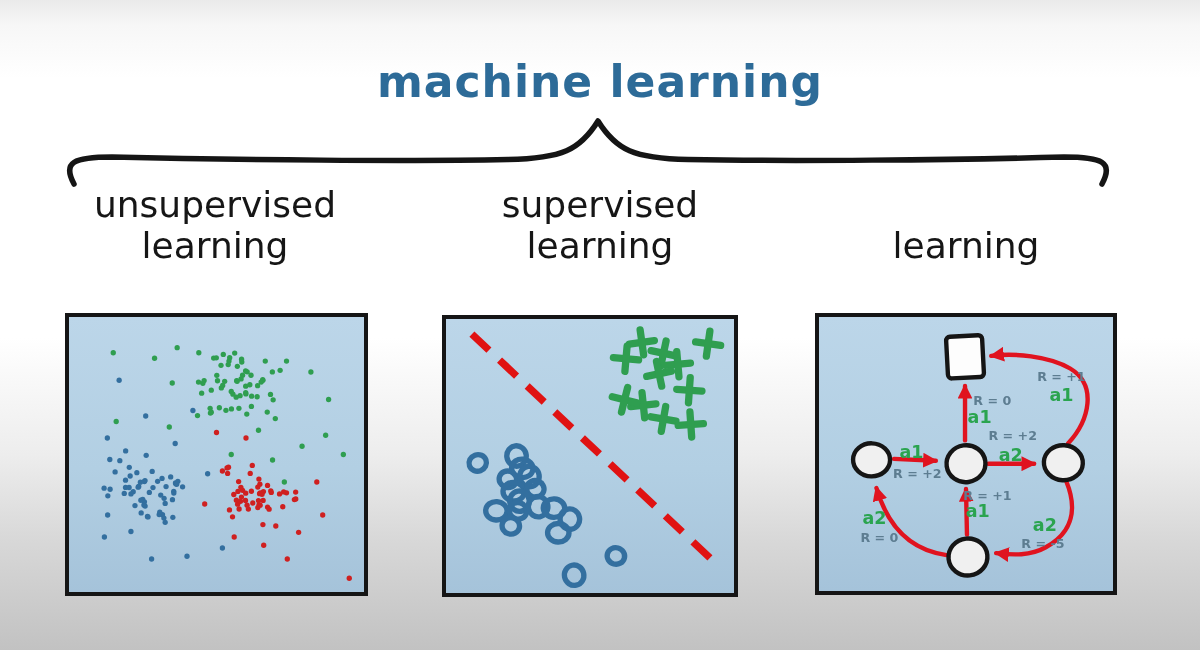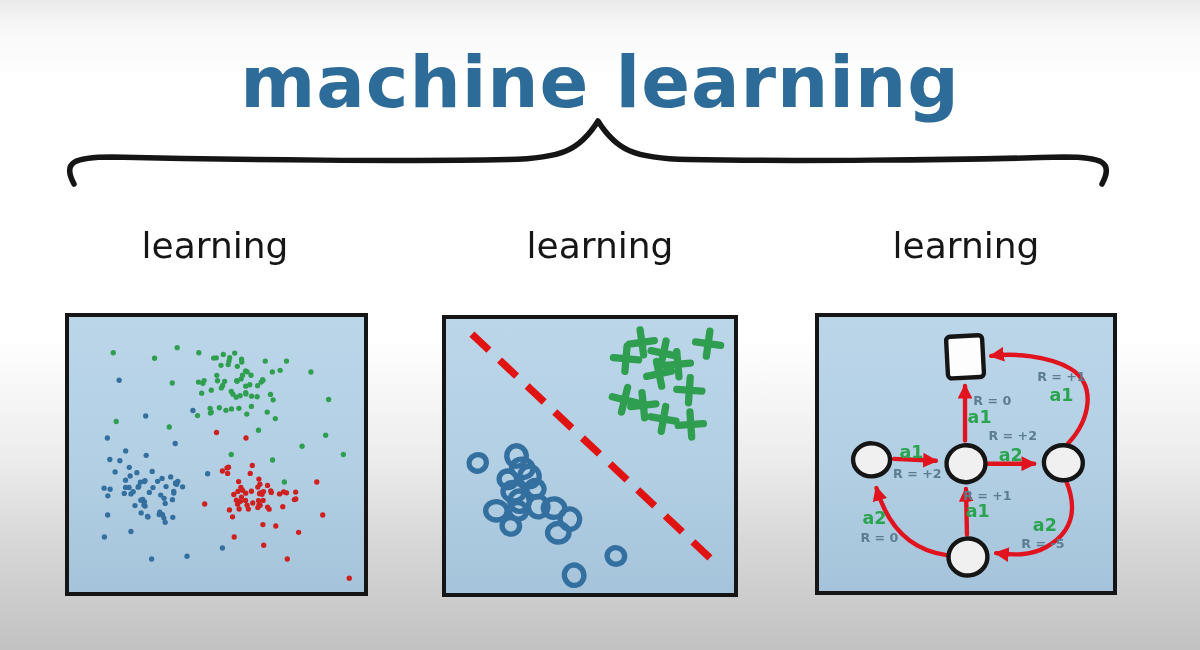--- a/index.html
+++ b/index.html
@@ -3,21 +3,21 @@
 <meta charset="utf-8">
 <style>
   html,body{margin:0;padding:0;}
   body{
     width:1200px;height:650px;overflow:hidden;position:relative;
     font-family:"DejaVu Sans","Liberation Sans",sans-serif;
     background:linear-gradient(180deg,#eaeaea 0%,#f7f7f7 4%,#ffffff 12%,#ffffff 52%,#ededed 70%,#d8d8d8 83%,#c2c2c2 100%);
   }
   .title{
     position:absolute;top:46px;left:0;width:100%;text-align:center;
-    font-size:72px;font-weight:bold;letter-spacing:1px;line-height:72px;
+    font-size:44px;font-weight:bold;letter-spacing:1px;line-height:72px;
   }
   .brace{position:absolute;left:60px;top:114px;width:1056px;height:80px;}
   .branch-label{
     position:absolute;top:184px;text-align:center;color:#161616;
     font-size:36px;line-height:41px;font-weight:500;
   }
   .bl-1{left:65px;width:300px;}
   .bl-2{left:450px;width:300px;}
   .bl-3{left:815px;width:302px;}
   .panel{
@@ -32,25 +32,25 @@
 </head>
 <body>
 
 <div class="title" style="color: rgb(45, 107, 152);">machine learning</div>
 
 <svg class="brace" viewBox="0 0 1056 80" aria-hidden="true">
   <path d="M 14 70 C 2 48 14 43 52 43 C 180 46 350 47.5 448 45.5 C 502 44.5 520 36 538 7 C 556 36 574 44.5 628 45.5 C 726 47.5 896 46 1004 43 C 1042 43 1054 48 1042 70" fill="none" stroke="#151515" stroke-width="5.5" stroke-linecap="round" stroke-linejoin="round"></path>
 </svg>
 
 <div class="branch-label bl-1">
-  <br>
+  <span>unsupervised</span><br>
   <span>learning</span>
 </div>
 <div class="branch-label bl-2">
-  <br>
+  <span>supervised</span><br>
   <span>learning</span>
 </div>
 <div class="branch-label bl-3">
   <br>
   <span>learning</span>
 </div>
 
 <div class="panel p1">
   <svg id="svg-unsup" viewBox="0 0 300 280" preserveAspectRatio="none">
       <circle cx="175.7" cy="45.8" r="2.7" fill="#2f9e50"></circle>

